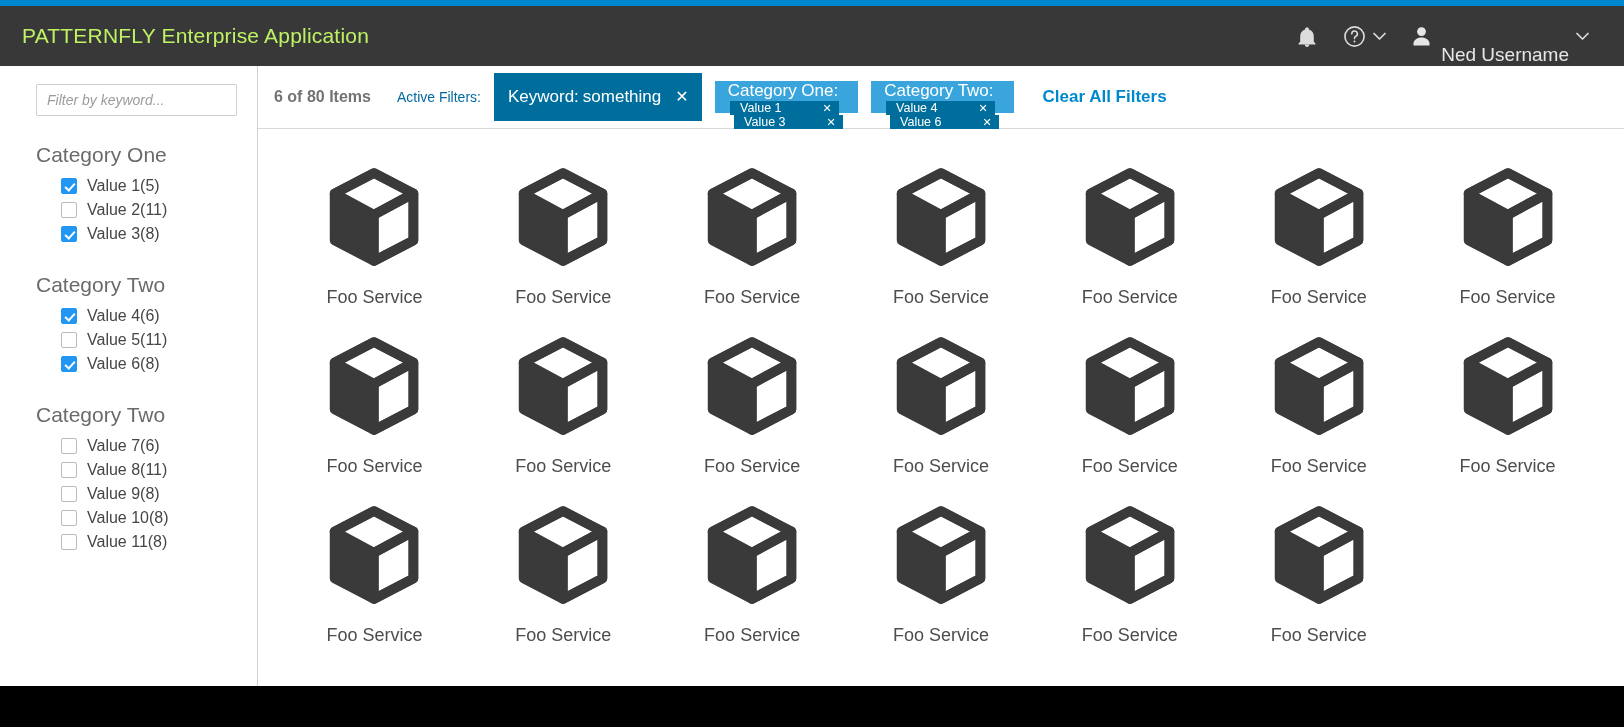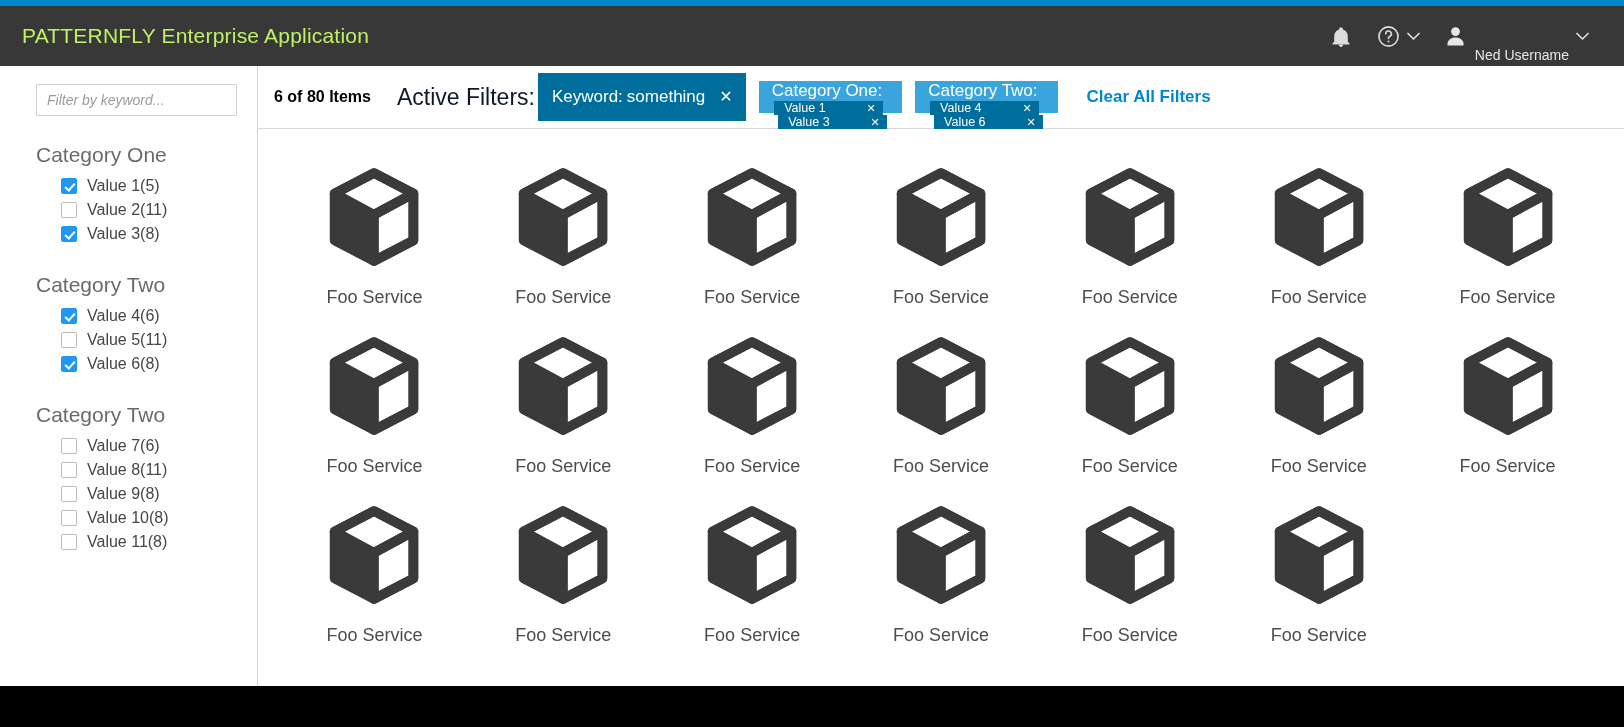--- a/index.html
+++ b/index.html
@@ -50,21 +50,21 @@
     padding: 0 13px;
     height: 60px;
     cursor: pointer;
   }
   .mh-item svg { display: block; }
   .mh-caret {
     margin-left: 7px;
     display: inline-block;
   }
   .username-text {
-    font-size: 14px;
+    font-size: 19px;
     color: #e6e6e6;
     margin-left: 10px;
     white-space: nowrap;
     margin-top: 38px;
   }
 
   
   .page {
     display: flex;
     height: 620px;
@@ -164,29 +164,29 @@
     display: flex;
     align-items: center;
     border-bottom: 1px solid #d9d9d9;
     padding: 0 16px 0 16px;
     box-sizing: border-box;
     gap: 0;
   }
   .item-count {
     font-size: 16px;
     font-weight: bold;
-    color: #000000;
+    color: #737373;
     white-space: nowrap;
     margin-right: 26px;
   }
   .active-filters-label {
-    font-size: 23px;
-    color: #0f172a;
-    white-space: nowrap;
-    margin-right: 3px;
+    font-size: 14px;
+    color: #0369a1;
+    white-space: nowrap;
+    margin-right: 13px;
   }
 
   .chip-keyword {
     background: #006e9c;
     color: #ffffff;
     height: 48px;
     display: flex;
     align-items: center;
     padding: 0 13px 0 14px;
     font-size: 17px;

